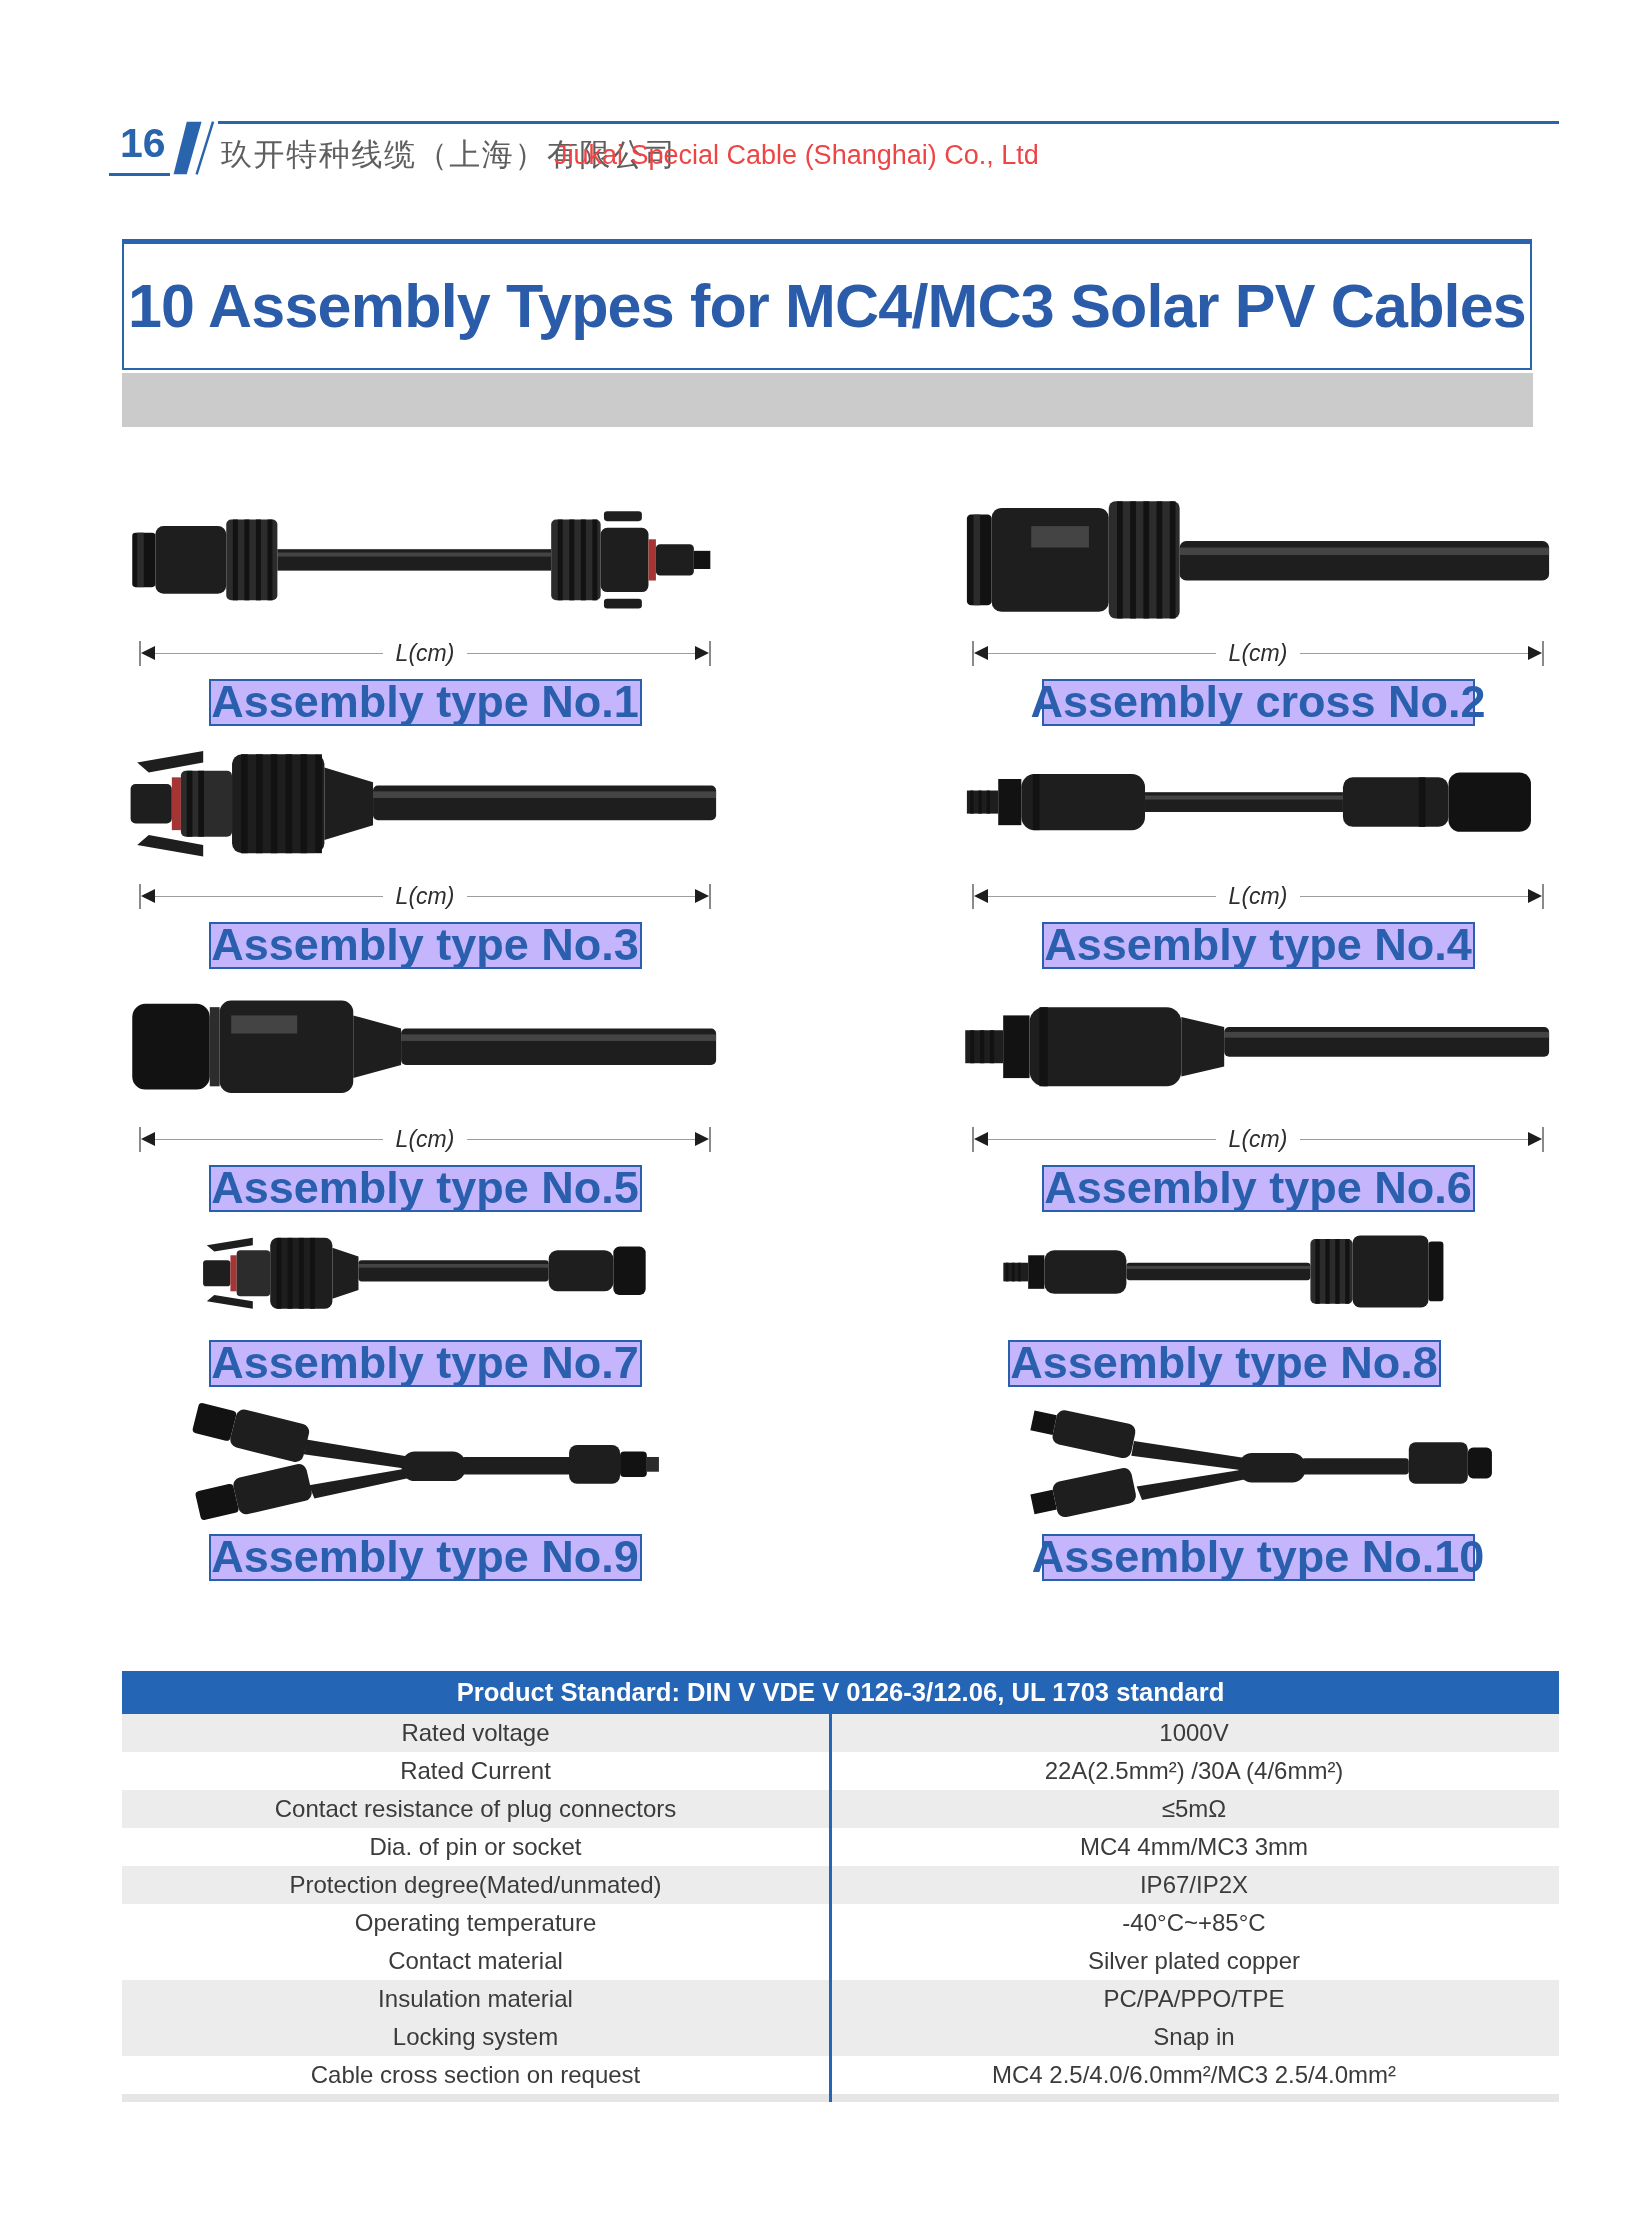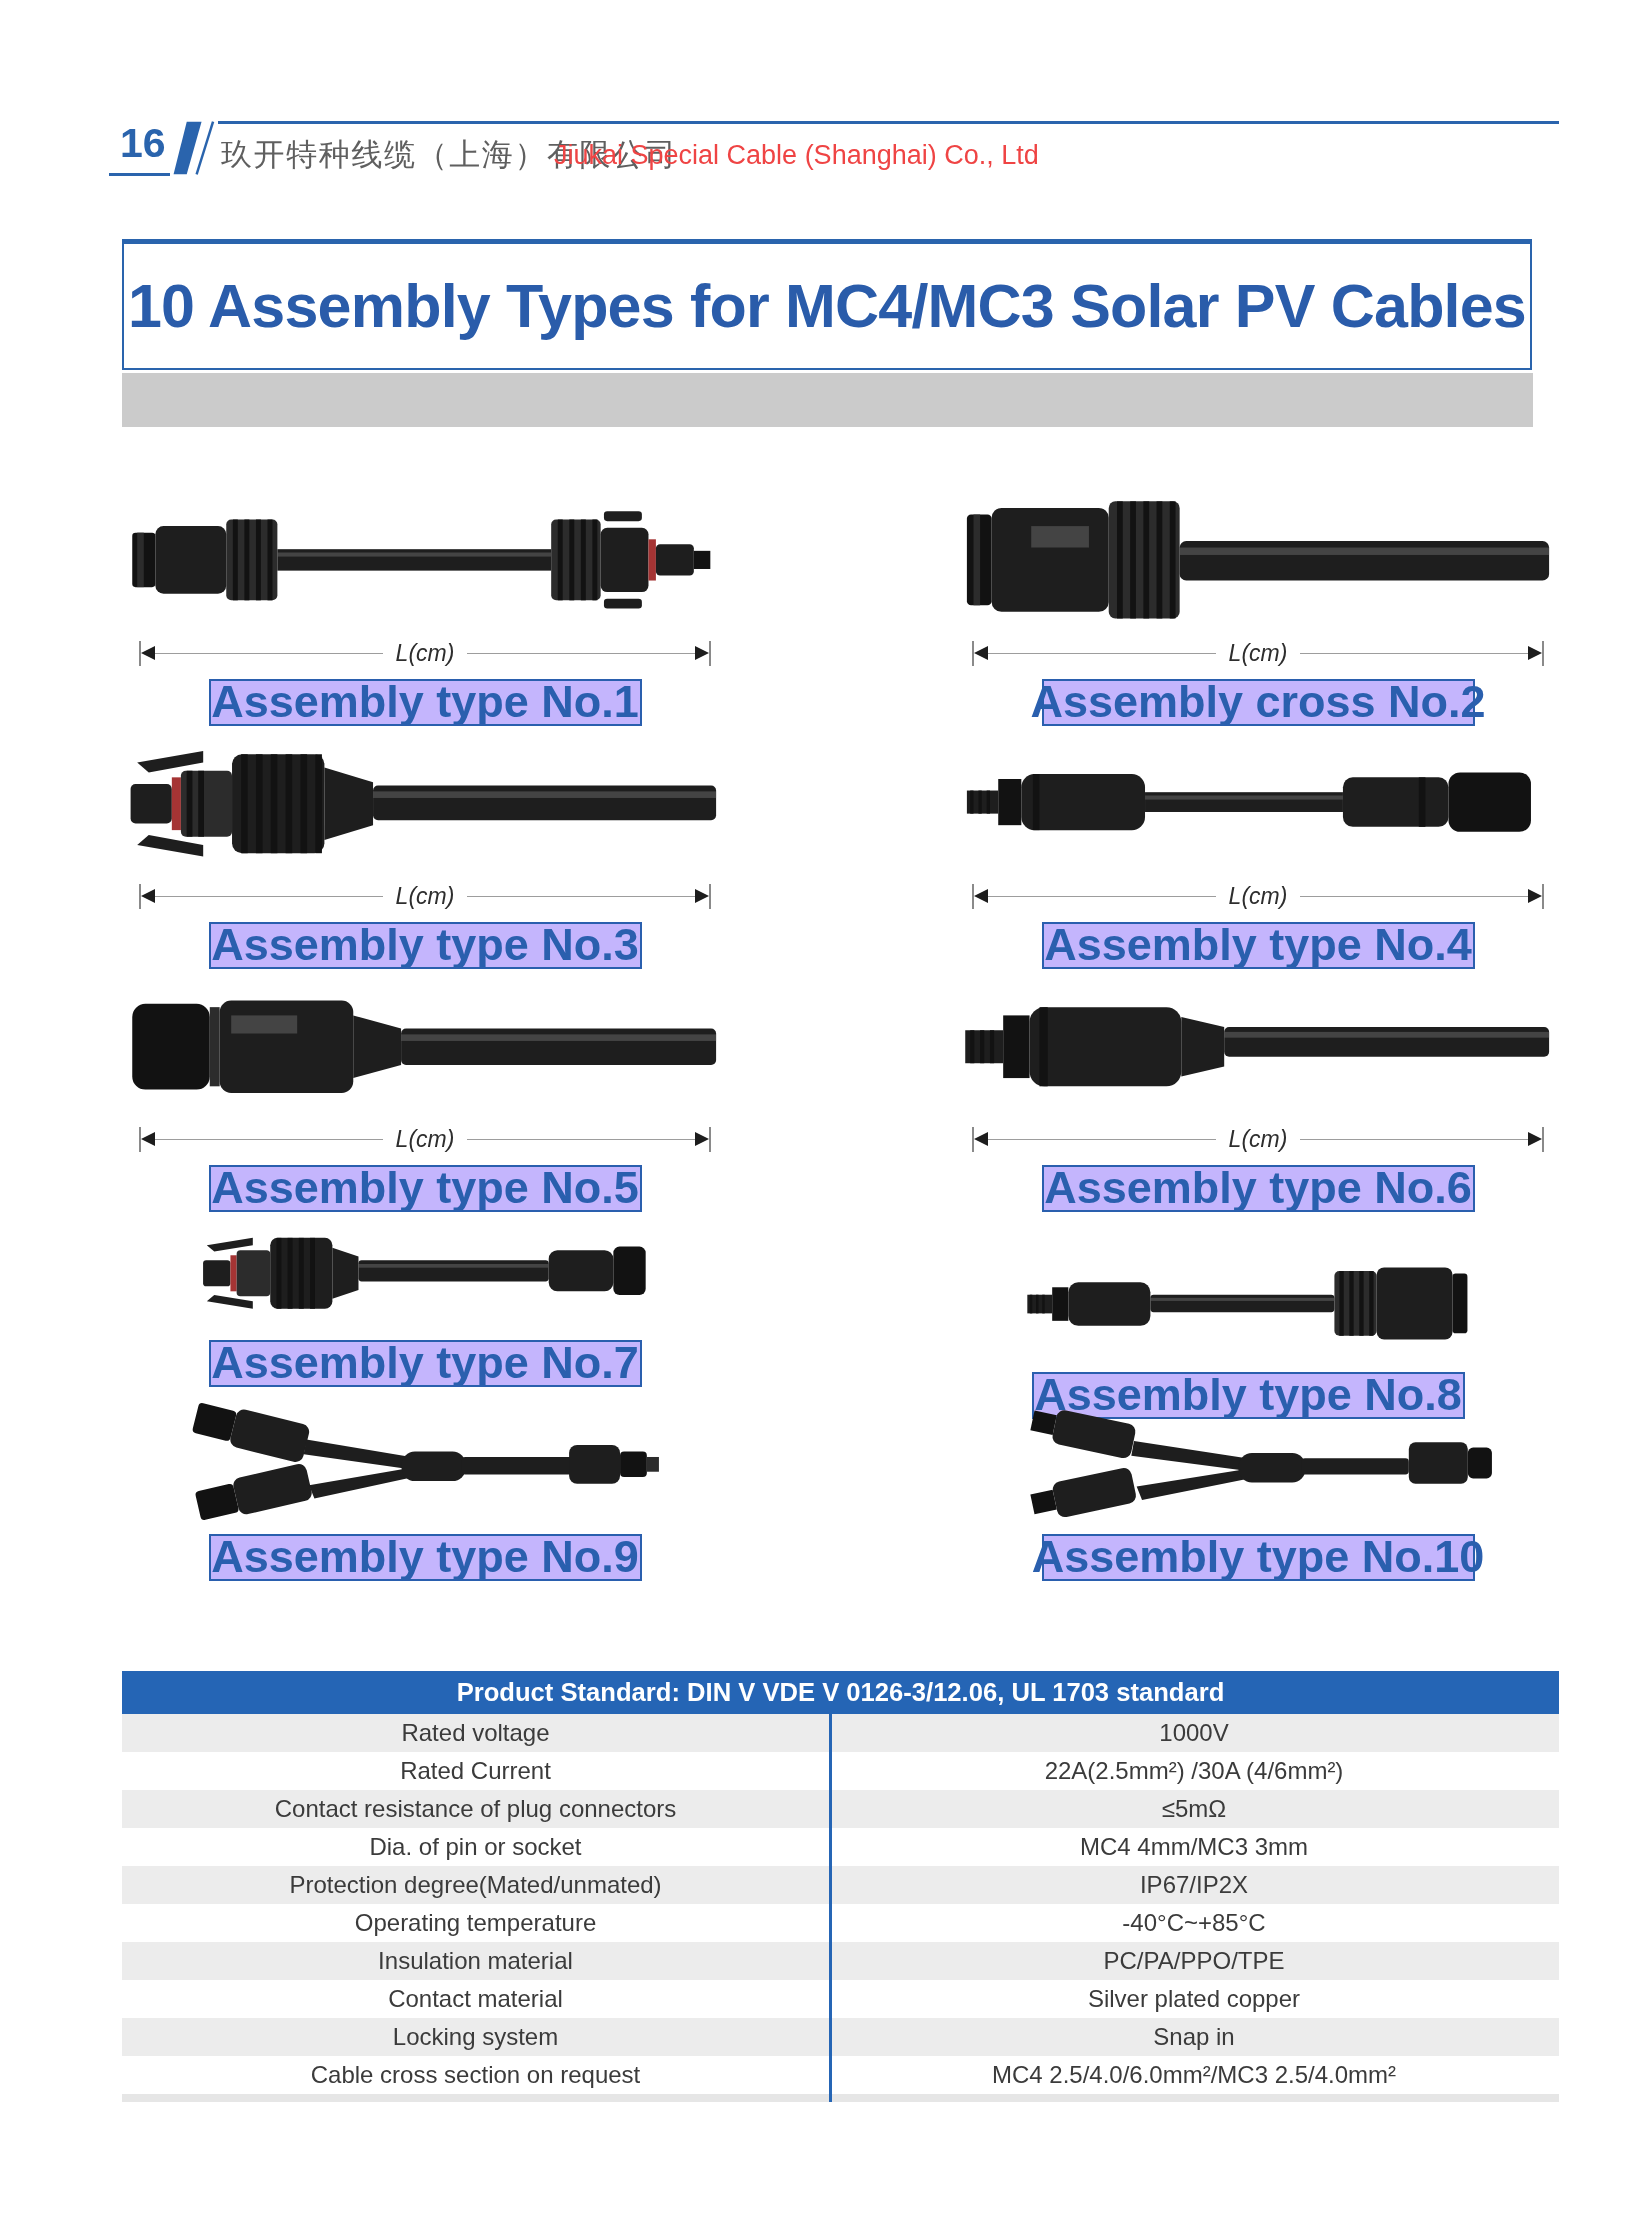--- a/index.html
+++ b/index.html
@@ -252,21 +252,21 @@
         <rect x="180" y="40" width="8" height="114" class="k1"></rect>
       <polygon points="216,56 258,70 258,124 216,138" class="k2"></polygon>
       <rect x="258" y="76" width="306" height="34" rx="5" class="k2"></rect>
         <rect x="258" y="82" width="306" height="6" class="sh"></rect>
       <rect x="564" y="60" width="104" height="66" rx="14" class="k2"></rect>
       <rect x="668" y="54" width="52" height="78" rx="10" class="k1"></rect>
     </svg>
     <div class="abox">Assembly type No.7</div>
   </div>
 
-  <div class="cell" style="left:947px;top:1213px;margin-top:32px;">
+  <div class="cell" style="left:923px;top:1213px;">
     <svg class="fig" viewBox="0 0 730 185" height="115">
       <rect x="10" y="80" width="40" height="30" class="k2"></rect>
       <rect x="14" y="80" width="4" height="30" class="k1"></rect>
         <rect x="24" y="80" width="4" height="30" class="k1"></rect>
         <rect x="34" y="80" width="4" height="30" class="k1"></rect>
       <rect x="50" y="68" width="26" height="54" class="k1"></rect>
       <rect x="76" y="60" width="132" height="70" rx="16" class="k2"></rect>
       <rect x="208" y="80" width="296" height="28" rx="5" class="k2"></rect>
         <rect x="208" y="85" width="296" height="5" class="sh"></rect>
       <rect x="504" y="42" width="68" height="104" rx="8" class="k3"></rect>
@@ -340,28 +340,28 @@
       <div class="spec-value">MC4 4mm/MC3 3mm</div>
     </div>
     <div class="spec-row alt">
       <div class="spec-label">Protection degree(Mated/unmated)</div>
       <div class="spec-value">IP67/IP2X</div>
     </div>
     <div class="spec-row">
       <div class="spec-label">Operating temperature</div>
       <div class="spec-value">-40°C~+85°C</div>
     </div>
+    <div class="spec-row">
+      <div class="spec-label">Contact material</div>
+      <div class="spec-value">Silver plated copper</div>
+    </div>
     <div class="spec-row alt">
       <div class="spec-label">Insulation material</div>
       <div class="spec-value">PC/PA/PPO/TPE</div>
     </div>
-    <div class="spec-row">
-      <div class="spec-label">Contact material</div>
-      <div class="spec-value">Silver plated copper</div>
-    </div>
     <div class="spec-row alt">
       <div class="spec-label">Locking system</div>
       <div class="spec-value">Snap in</div>
     </div>
     <div class="spec-row">
       <div class="spec-label">Cable cross section on request</div>
       <div class="spec-value">MC4 2.5/4.0/6.0mm²/MC3 2.5/4.0mm²</div>
     </div>
     <div class="spec-bottom"></div>
     <div class="spec-divider"></div>

